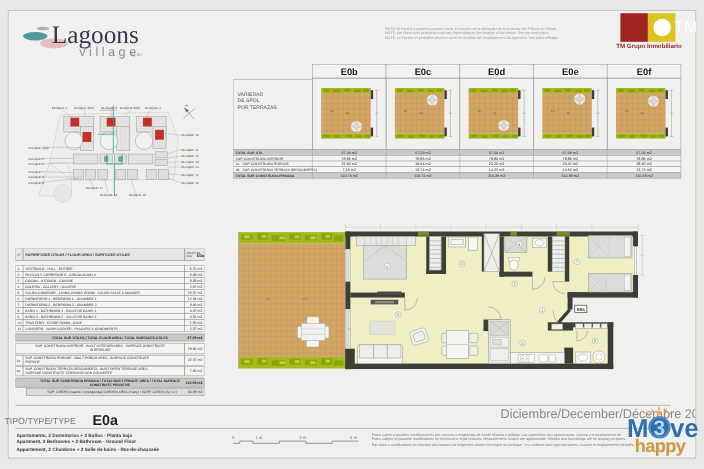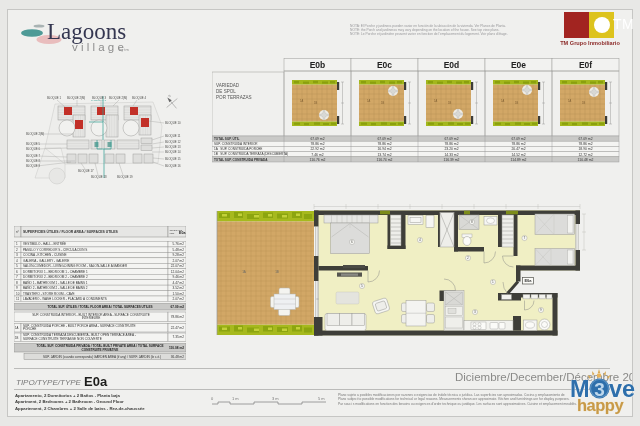--- a/index.html
+++ b/index.html
@@ -802,21 +802,21 @@
 
   <g>
     <rect x="312.5" y="77.5" width="11" height="6.5" fill="#fbfbf8" stroke="#55554f" stroke-width="0.7"></rect>
     <text x="318" y="82.3" font-size="4" font-weight="bold" fill="#333" text-anchor="middle">E0a</text>
   </g>
 </svg>
 </div>
 
 <div class="abs" style="left:14px;top:368px;width:596px;height:1px;background:#bbbbb9;"></div>
 
-<div class="abs" style="left:16px;top:378px;font-size:8px;color:#777;font-style:italic;">TIPO/TYPE/TYPE</div>
+<div class="abs" style="left:4px;top:378px;font-size:8px;color:#777;">TIPO/TYPE/TYPE</div>
 
 <div class="abs" style="left:84px;top:374px;font-size:13px;font-weight:bold;color:#1d1d1b;">E0a</div>
 
 <div class="abs" style="left:14px;top:389px;width:596px;height:1px;background:#bbbbb9;"></div>
 
 <div class="abs" style="left:15px;top:393px;font-size:4.3px;font-weight:bold;color:#3a3a38;line-height:1.5;">
 Apartamento, 2 Dormitorios + 2 Baños - Planta baja<br>
 Apartment, 2 Bedrooms + 2 Bathroom - Ground Floor<br>
 Appartement, 2 Chambres + 2 Salle de bains - Rez-de-chaussée
 </div>

